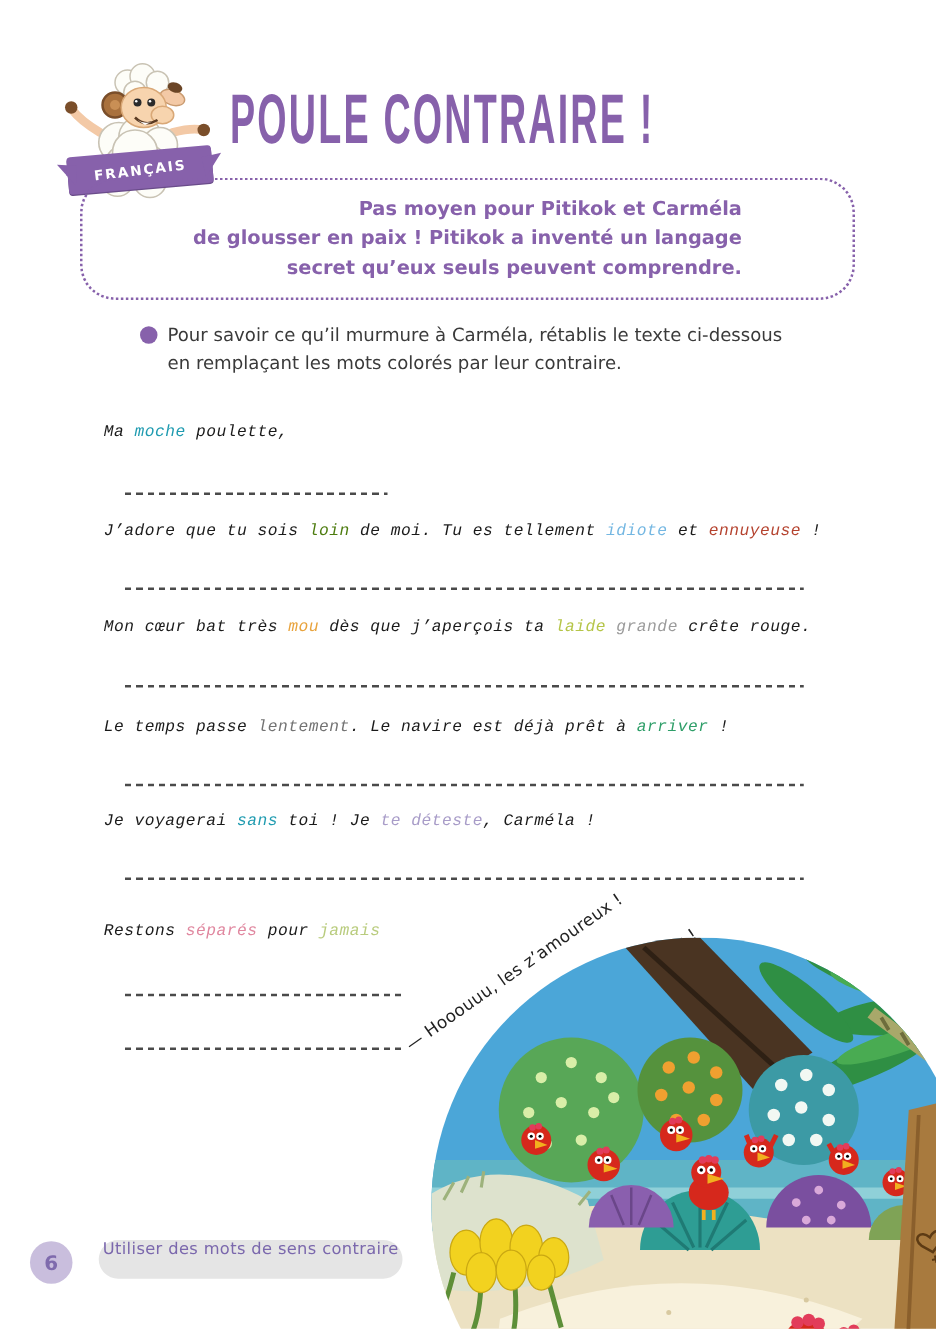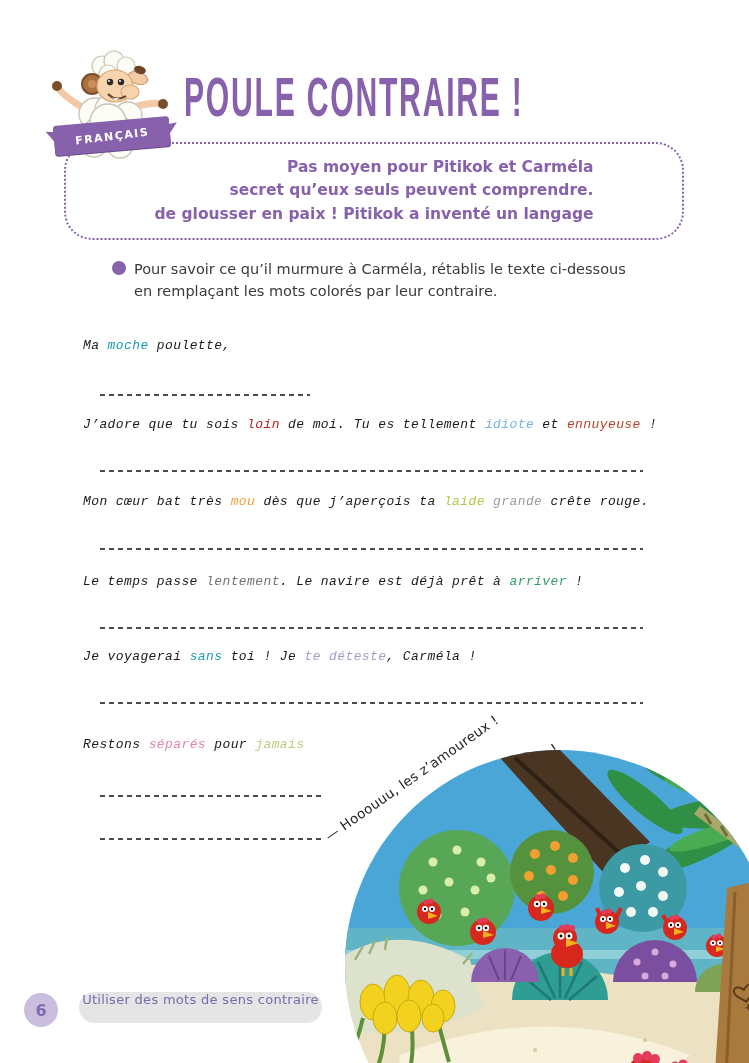--- a/index.html
+++ b/index.html
@@ -131,37 +131,37 @@
 
 <div class="abs banner">
   <span>FRANÇAIS</span>
 </div>
 
 <div class="abs page-title">POULE CONTRAIRE !</div>
 
 <div class="abs intro-box">
   <div class="txt">
     <div>Pas moyen pour Pitikok et Carméla</div>
+    <div>de glousser en paix ! Pitikok a inventé un langage</div>
     <div>secret qu’eux seuls peuvent comprendre.</div>
-    <div>de glousser en paix ! Pitikok a inventé un langage</div>
   </div>
 </div>
 
 <div class="abs instruction">
   <div class="row">
     <span class="bullet"></span>
     <span>Pour savoir ce qu’il murmure à Carméla, rétablis le texte ci-dessous</span>
   </div>
   <div class="l2">en remplaçant les mots colorés par leur contraire.</div>
 </div>
 
 <div class="abs sentence" style="top:338px"><span>Ma </span><span style="color: rgb(31, 155, 176);">moche</span><span> poulette,</span></div>
 <div class="abs answer-line" style="top:394px;width:210px"></div>
 
-<div class="abs sentence" style="top:417px"><span>J’adore que tu sois </span><span style="color: #b91c1c;">loin</span><span> de moi. Tu es tellement </span><span style="color: rgb(116, 183, 226);">idiote</span><span> et </span><span style="color: rgb(181, 67, 47);">ennuyeuse</span><span> !</span></div>
+<div class="abs sentence" style="top:417px"><span>J’adore que tu sois </span><span style="color: #4d7c0f;">loin</span><span> de moi. Tu es tellement </span><span style="color: rgb(116, 183, 226);">idiote</span><span> et </span><span style="color: rgb(181, 67, 47);">ennuyeuse</span><span> !</span></div>
 <div class="abs answer-line" style="top:470px;width:543px"></div>
 
 <div class="abs sentence" style="top:494px"><span>Mon cœur bat très </span><span style="color: rgb(232, 163, 61);">mou</span><span> dès que j’aperçois ta </span><span style="color: rgb(181, 197, 72);">laide</span><span> </span><span style="color: rgb(155, 155, 155);">grande</span><span> crête rouge.</span></div>
 <div class="abs answer-line" style="top:548px;width:543px"></div>
 
 <div class="abs sentence" style="top:574px"><span>Le temps passe </span><span style="color: #737373;">lentement</span><span>. Le navire est déjà prêt à </span><span style="color: rgb(46, 158, 104);">arriver</span><span> !</span></div>
 <div class="abs answer-line" style="top:627px;width:543px"></div>
 
 <div class="abs sentence" style="top:649px"><span>Je voyagerai </span><span style="color: rgb(31, 155, 176);">sans</span><span> toi ! Je </span><span style="color: rgb(168, 156, 200);">te déteste</span><span>, Carméla !</span></div>
 <div class="abs answer-line" style="top:702px;width:543px"></div>

